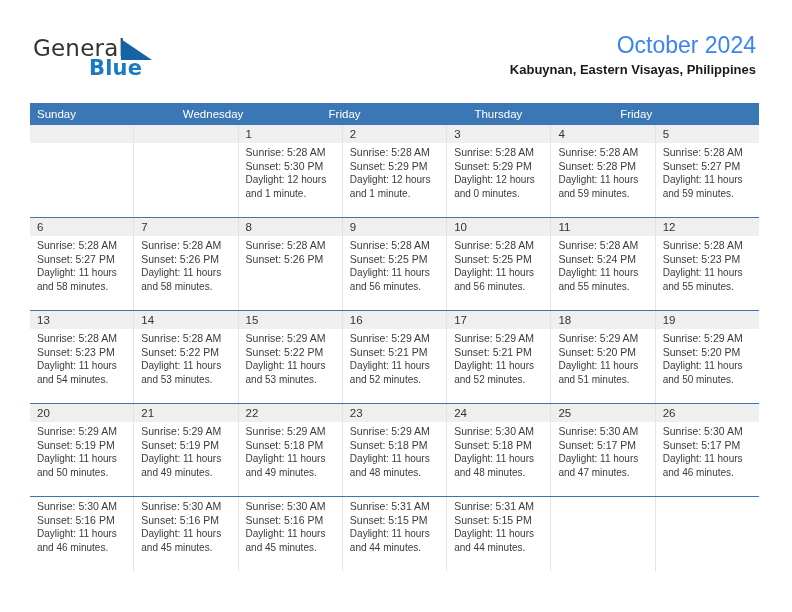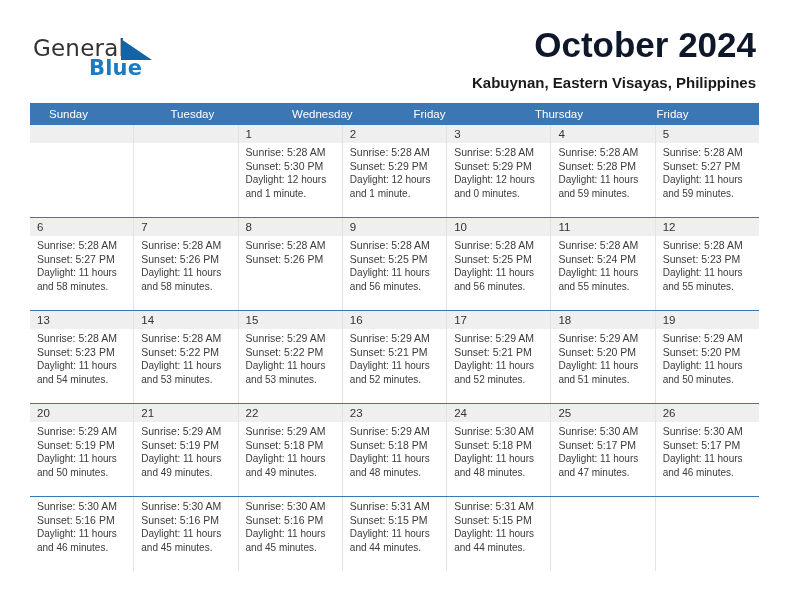--- a/index.html
+++ b/index.html
@@ -69,29 +69,29 @@
   }
   .brand-mark svg { display: block; }
 
   .title-block {
     position: absolute;
     right: 36px;
     top: 28px;
     text-align: right;
   }
   .cal-title {
-    font-size: 35px;
-    font-weight: 700;
-    color: #0f172a;
+    font-size: 23px;
+    font-weight: 400;
+    color: #3b82f6;
     line-height: 34px;
     white-space: nowrap;
   }
   .cal-subtitle {
-    margin-top: 13px;
-    font-size: 15px;
+    margin-top: 0;
+    font-size: 13px;
     font-weight: bold;
     color: #1a1a1a;
     line-height: 16px;
     white-space: nowrap;
   }
 
   
   .calendar {
     position: absolute;
     left: 30px;
@@ -106,21 +106,20 @@
   }
   .dow {
     flex: 1 1 0;
     color: #ffffff;
     font-size: 11.5px;
     line-height: 22px;
     padding-left: 7px;
     box-sizing: border-box;
     white-space: nowrap;
     overflow: hidden;
-    margin-left: 12px;
   }
 
   .week {
     border-top: 1.6px solid #3a77b4;
   }
   .week:first-of-type { border-top: none; }
 
   .week-dates {
     display: flex;
     background: #efefef;
@@ -184,21 +183,20 @@
     <div class="title-block">
       <div class="cal-title">October 2024</div>
       <div class="cal-subtitle">Kabuynan, Eastern Visayas, Philippines</div>
     </div>
 
   </div>
 
   <div class="calendar">
     <div class="dow-row" id="dow-row">
         <div class="dow">Sunday</div>
-        <div class="dow">Tuesday</div>
         <div class="dow">Wednesday</div>
         <div class="dow">Friday</div>
         <div class="dow">Thursday</div>
         <div class="dow">Friday</div>
       </div>
     <div id="weeks-container">
         <div class="week">
           <div class="week-dates">
             <div class="daynum empty"></div>
             <div class="daynum empty"></div>

